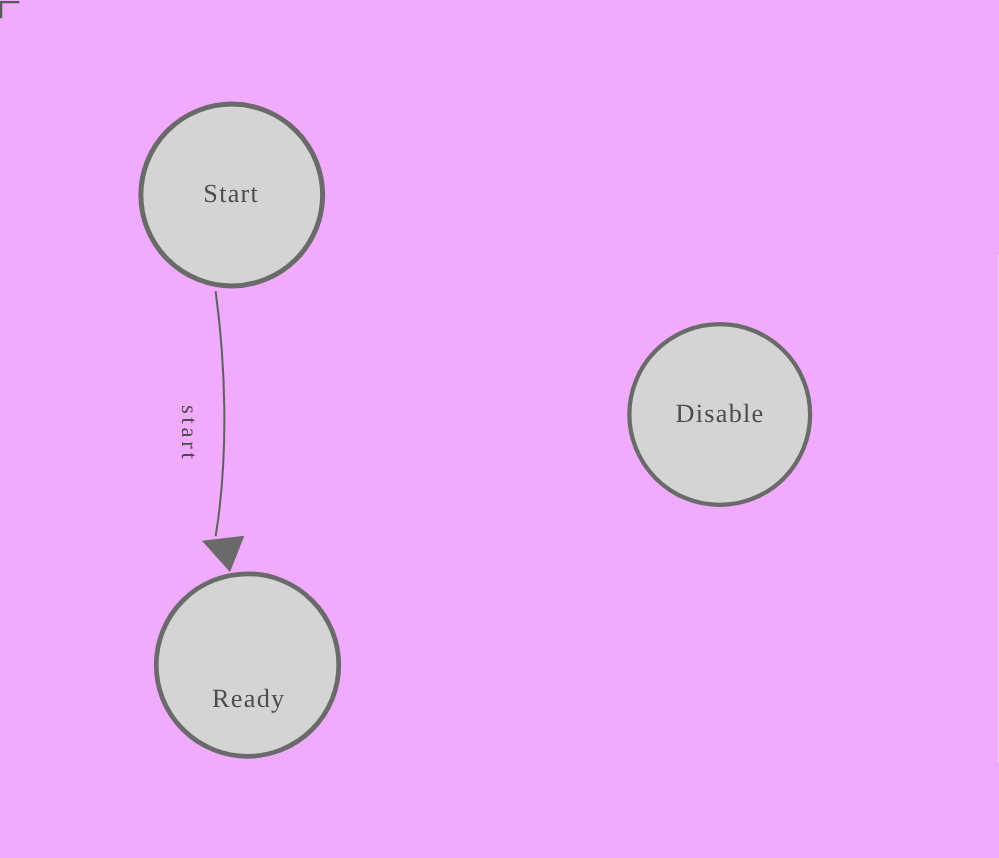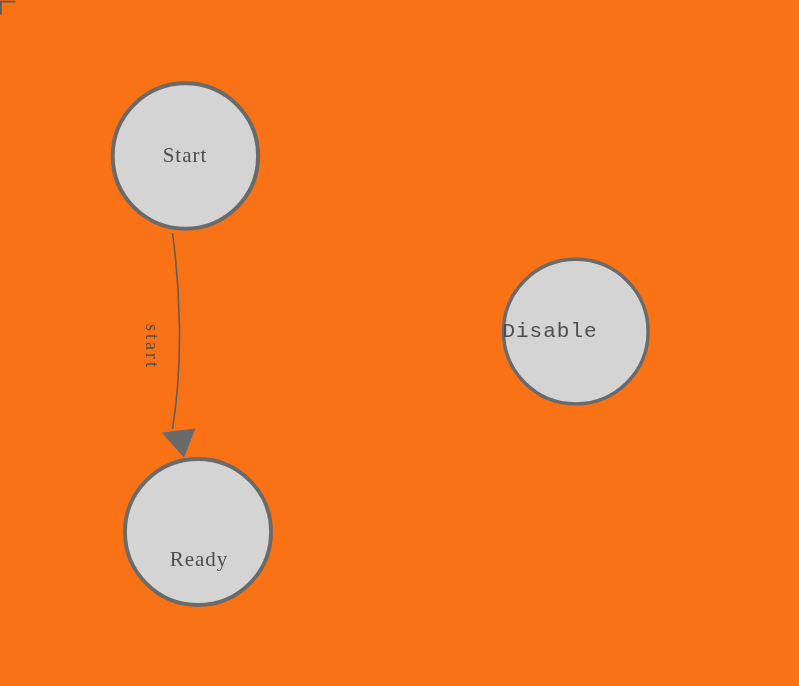--- a/index.html
+++ b/index.html
@@ -4,41 +4,41 @@
 <style>
   html, body {
     margin: 0;
     padding: 0;
     background: #ffffff;
   }
   #canvas {
     position: relative;
     width: 799px;
     height: 686px;
-    background: #f97316;
+    background: #f0abfc;
     overflow: hidden;
     font-family: "Liberation Serif", "DejaVu Serif", serif;
   }
   #shapes {
     position: absolute;
     left: 0;
     top: 0;
   }
   .nlabel {
     position: absolute;
     transform: translate(-50%, -54%);
     font-size: 21px;
     letter-spacing: 1px;
     color: #4d4d4d;
     white-space: nowrap;
     user-select: none;
   }
   .nlabel.start   { left: 185px; top: 156px; }
   .nlabel.ready   { left: 199px; top: 560px; }
-  .nlabel.disable { left: 550px; top: 332px; font-family: Liberation Mono, monospace; }
+  .nlabel.disable { left: 576px; top: 332px; }
   .elabel {
     position: absolute;
     left: 151px;
     top: 347px;
     transform: translate(-50%, -50%) rotate(90deg);
     font-size: 18px;
     letter-spacing: 3px;
     color: #4d4d4d;
     white-space: nowrap;
     user-select: none;

